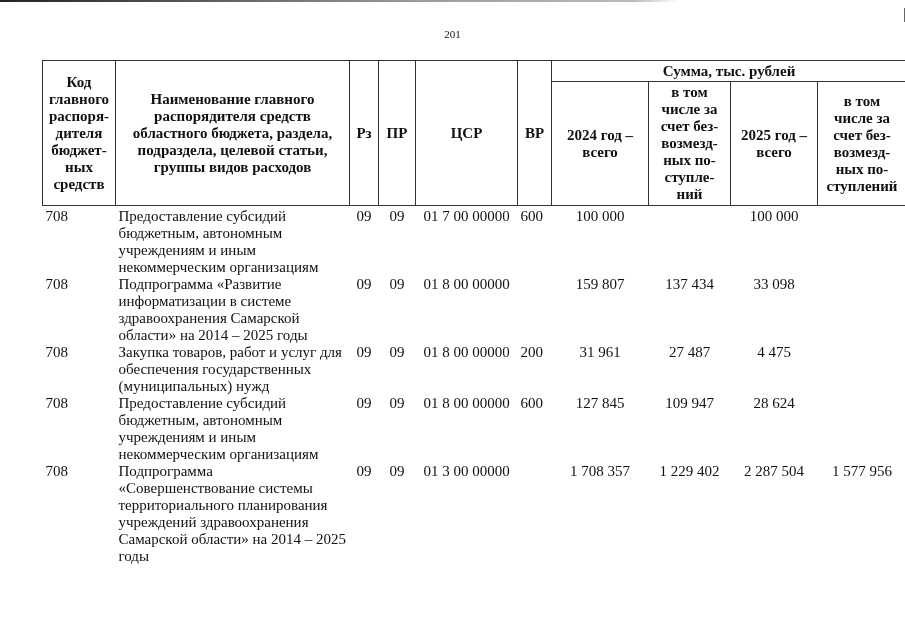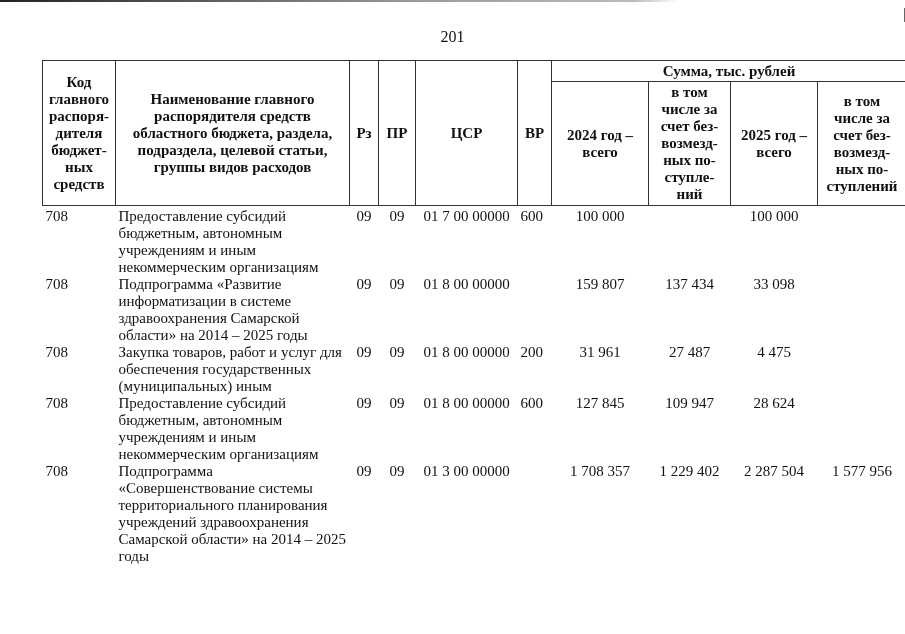--- a/index.html
+++ b/index.html
@@ -4,21 +4,21 @@
 <style>
   html, body { margin: 0; padding: 0; background: #ffffff; }
   body {
     width: 905px; height: 634px; position: relative; overflow: hidden;
     font-family: "Liberation Serif", "DejaVu Serif", serif; color: #111;
   }
   .scan-top { position: absolute; top: 0; left: 0; height: 2px; background: linear-gradient(90deg,#222 0,#555 20%,#999 45%,#bbb 70%,transparent 75%); width: 905px; }
   .scan-right { position: absolute; top: 8px; right: 0; width: 1px; height: 14px; background: #666; }
   .page-number {
     position: absolute; top: 28px; left: 0; width: 905px; text-align: center;
-    font-size: 16px;
+    font-size: 11px;
   }
   table.budget {
     position: absolute; top: 60px; left: 42px;
     border-collapse: collapse; table-layout: fixed;
     width: 864px;
     font-size: 15px; line-height: 17px;
   }
   table.budget th {
     border: 1px solid #333; font-weight: bold; text-align: center; vertical-align: middle;
     padding: 0 2px; line-height: 17px;
@@ -95,21 +95,21 @@
       <td class="c-pr">09</td>
       <td class="c-csr">01 8 00 00000</td>
       <td class="c-vr"></td>
       <td class="c-num">159 807</td>
       <td class="c-num">137 434</td>
       <td class="c-num">33 098</td>
       <td class="c-num-r"></td>
     </tr>
     <tr>
       <td class="c-code">708</td>
-      <td class="c-name">Закупка товаров, работ и услуг для обеспечения государственных (муниципальных) иным</td>
+      <td class="c-name">Закупка товаров, работ и услуг для обеспечения государственных (муниципальных) нужд</td>
       <td class="c-rz">09</td>
       <td class="c-pr">09</td>
       <td class="c-csr">01 8 00 00000</td>
       <td class="c-vr">200</td>
       <td class="c-num">31 961</td>
       <td class="c-num">27 487</td>
       <td class="c-num">4 475</td>
       <td class="c-num-r"></td>
     </tr>
     <tr>

